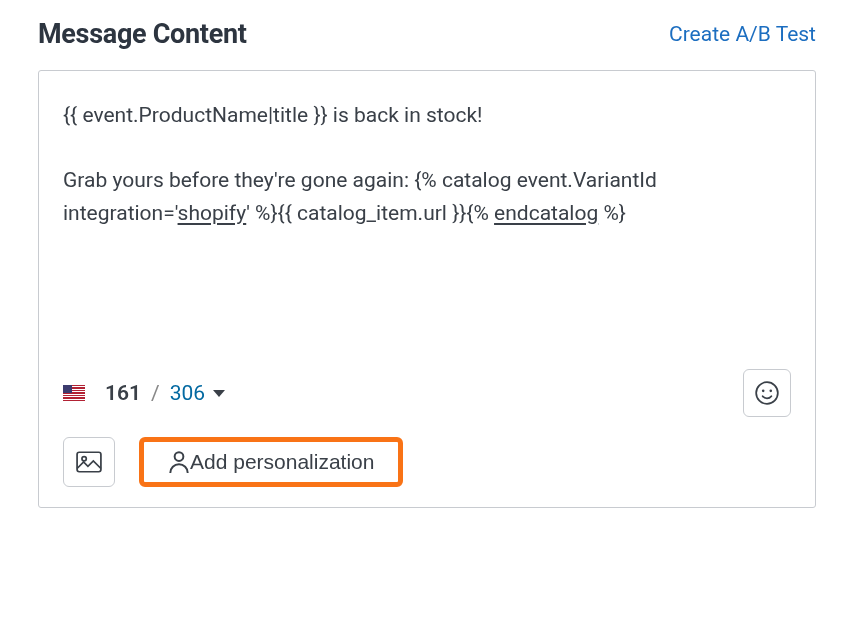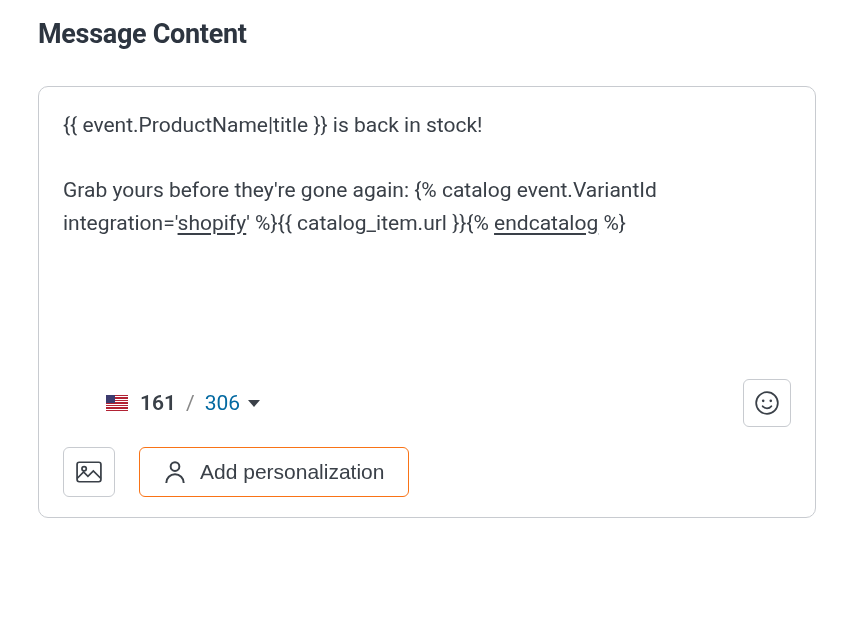--- a/index.html
+++ b/index.html
@@ -12,40 +12,40 @@
       background: #ffffff;
       width: 854px;
       height: 636px;
       padding: 10px 38px;
       color: #333;
     }
     .header-row {
       display: flex;
       justify-content: space-between;
       align-items: center;
-      margin-bottom: 36px;
+      margin-bottom: 20px;
       padding-top: 8px;
     }
     .section-title {
       font-size: 27px;
       font-weight: 700;
       color: #2d3540;
       letter-spacing: -0.3px;
     }
     .create-ab-link {
       font-size: 21px;
       color: #1c6ec0;
       text-decoration: none;
       font-weight: 400;
       cursor: pointer;
     }
     .content-box {
       border: 1px solid #c8cbd0;
-      border-radius: 10px;
-      padding: 22px 24px 20px 24px;
+      border-radius: 3px;
+      padding: 28px 24px 20px 24px;
       background: #fff;
     }
     .message-text {
       font-size: 21px;
       line-height: 1.55;
       color: #3a4048;
       font-weight: 400;
       min-height: 260px;
       white-space: pre-wrap;
       word-wrap: break-word;
@@ -61,24 +61,23 @@
     .counter-row {
       display: flex;
       justify-content: space-between;
       align-items: center;
       margin-top: 10px;
       margin-bottom: 20px;
     }
     .counter-left {
       display: flex;
       align-items: center;
-      gap: 12px;
+      gap: 20px;
       font-size: 21px;
       color: #3a4048;
-      margin-left: 43px;
     }
     .flag-icon {
       width: 22px;
       height: 16px;
       display: inline-block;
       position: relative;
       background: linear-gradient(
         to bottom,
         #b22234 0%, #b22234 7.7%,
         #fff 7.7%, #fff 15.4%,
@@ -149,40 +148,40 @@
       border: 1px solid #c8cbd0;
       border-radius: 6px;
       background: #fff;
       display: flex;
       align-items: center;
       justify-content: center;
       cursor: pointer;
     }
     .personalization-btn {
       height: 50px;
-      border: 1px solid #f97316;
+      border: 5px solid #f97316;
       border-radius: 6px;
       background: #fff;
       display: flex;
       align-items: center;
-      gap: 14px;
       padding: 0 24px;
       cursor: pointer;
       font-size: 21px;
       color: #3a4048;
     }
     .icon-svg {
       display: block;
     }
   </style>
 </head>
 <body>
 
 <div class="header-row">
   <h2 class="section-title">Message Content</h2>
+  <a class="create-ab-link">Create A/B Test</a>
 </div>
 
 <div class="content-box">
   <div class="message-text" id="msg-text">{{ event.ProductName|title }} is back in stock!
 
 Grab yours before they're gone again: {% catalog event.VariantId integration='<span class="spell-underline">shopify</span>' %}{{ catalog_item.url }}{% <span class="spell-underline">endcatalog</span> %}</div>
 
   <div class="counter-row">
     <div class="counter-left">
       <span class="flag-icon"></span>

